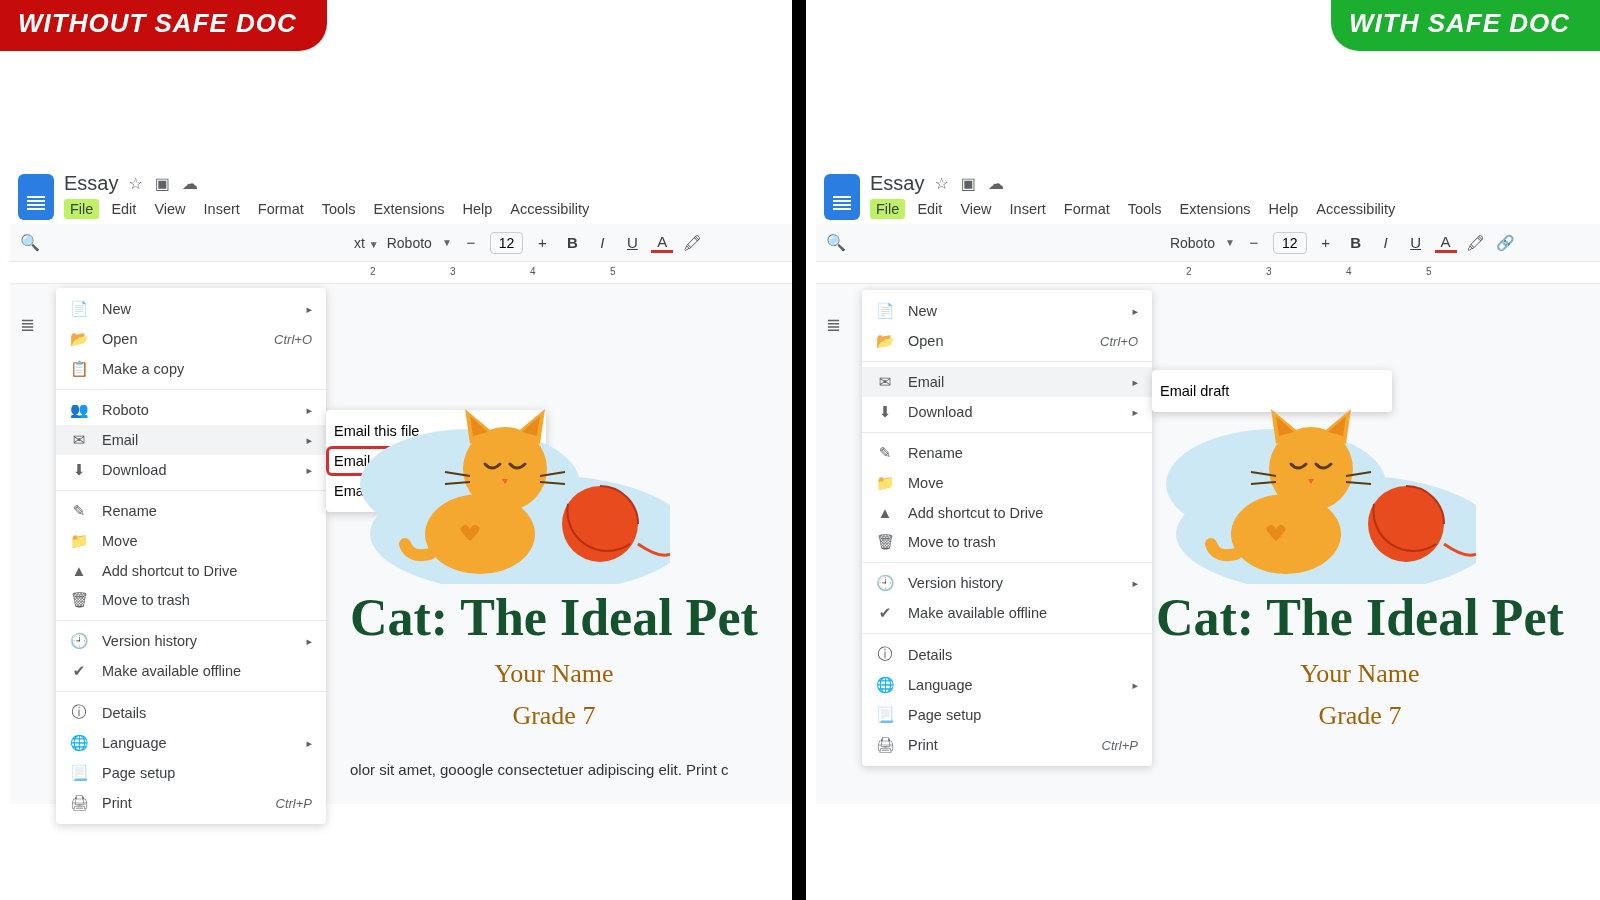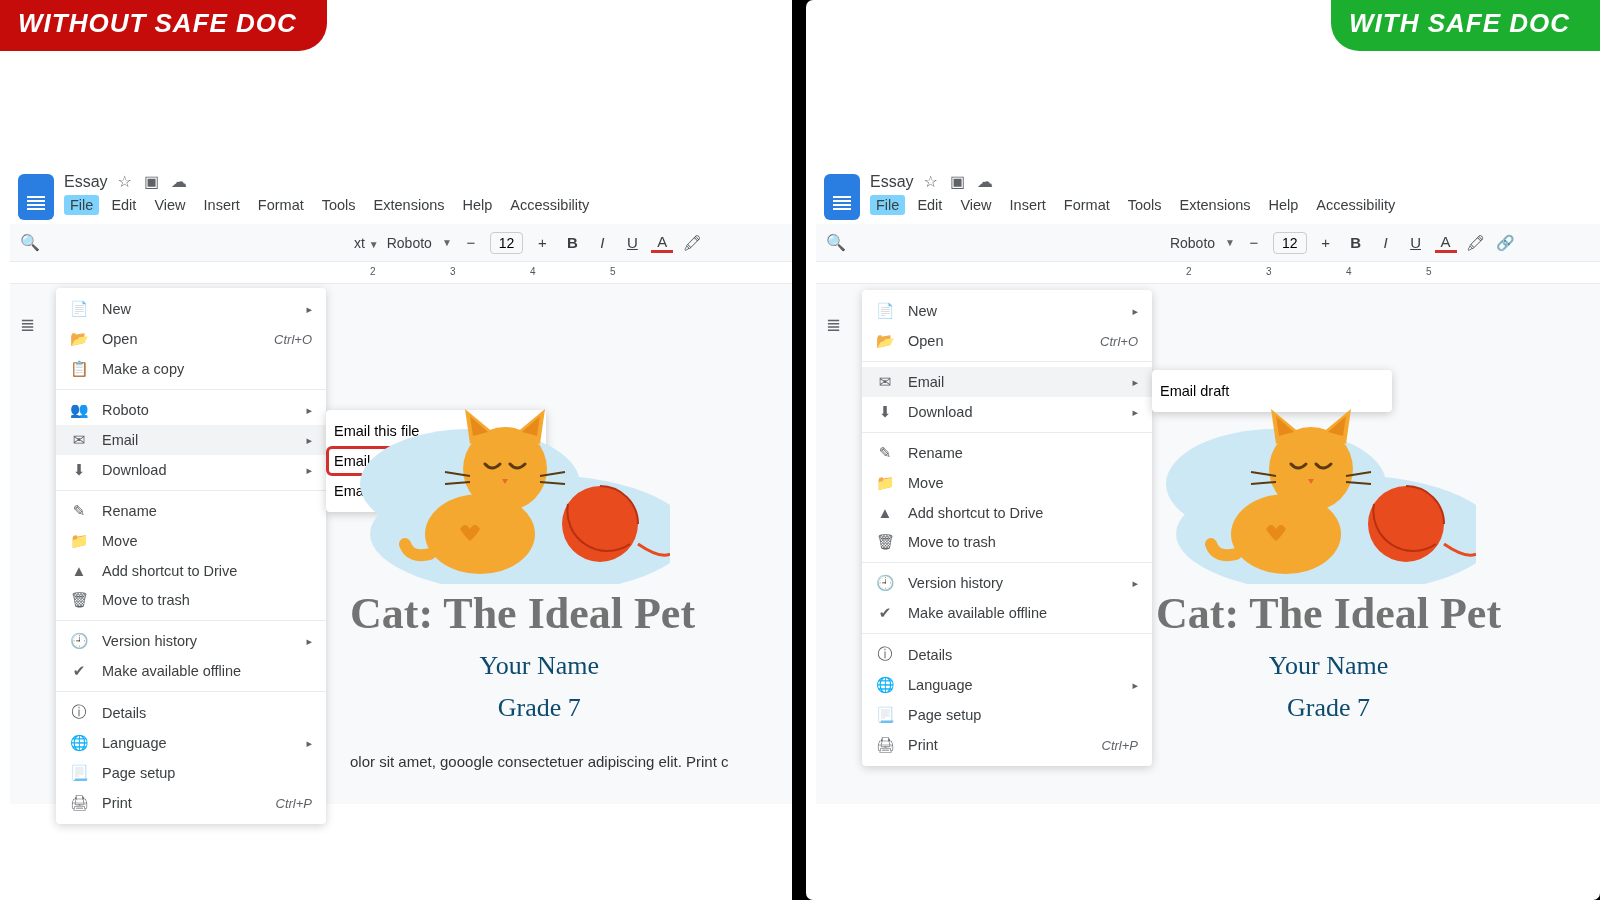--- a/index.html
+++ b/index.html
@@ -1,32 +1,32 @@
 <!DOCTYPE html>
 <html><head>
 <meta charset="utf-8">
 <style>
 * { margin: 0; padding: 0; box-sizing: border-box; font-family: Arial, sans-serif; }
 body { width: 1600px; height: 900px; background: #000; overflow: hidden; position: relative; }
 .panel { position: absolute; top: 0; bottom: 0; background: #fff; }
 .panel-left { left: 0; width: 792px; }
-.panel-right { right: 0; width: 794px; border-radius: 7px; }
+.panel-right { right: 0; width: 794px; }
 .badge { position: absolute; top: 0; color: #fff; font-weight: 900; font-size: 26px; font-style: italic; padding: 8px 30px 12px 18px; letter-spacing: 1px; }
 .badge-left { left: 0; background: #c60b0b; border-bottom-right-radius: 28px; }
 .badge-right { right: 0; background: #1cae2e; border-bottom-left-radius: 28px; }
 .app-shell { position: absolute; left: 10px; top: 172px; right: 0; }
 .app-header { display: flex; align-items: flex-start; gap: 10px; padding: 0 8px 4px 8px; }
 .docs-logo { width: 36px; height: 46px; background: #2a7de1; border-radius: 6px; display: flex; align-items: center; justify-content: center; margin-top: 2px; }
 .docs-logo::after { content: ""; width: 18px; height: 2px; background: #fff; box-shadow: 0 4px 0 #fff, 0 8px 0 #fff, 0 12px 0 #fff; display: block; }
 .title-row { display: flex; align-items: center; gap: 10px; }
-.doc-title { font-size: 16px; color: #3c4043; }
+.doc-title { font-size: 20px; color: #3c4043; }
 .title-icons { display: flex; gap: 12px; color: #5f6368; font-size: 16px; }
 .menu-bar { display: flex; gap: 6px; font-size: 14.5px; color: #3c4043; margin-top: 4px; }
 .menu-bar span { padding: 2px 6px; border-radius: 3px; cursor: pointer; }
-.menu-bar span.active { background: #7dd3fc; }
+.menu-bar span.active { background: #bef264; }
 .toolbar { display: flex; align-items: center; gap: 8px; padding: 6px 10px; border-bottom: 1px solid #e8eaed; background: #f8f9fa; height: 38px; }
 .toolbar .search-icon { color: #5f6368; font-size: 16px; margin-right: 6px; }
 .font-box { display: flex; align-items: center; gap: 6px; color: #3c4043; font-size: 14px; }
 .font-box.right-shift { margin-left: 300px; text-align: right; }
 .font-box.right-shift2 { margin-left: 310px; }
 .size-box { border: 1px solid #ccc; border-radius: 4px; padding: 2px 8px; font-size: 14px; }
 .fmt-btn { width: 22px; text-align: center; color: #3c4043; font-size: 15px; }
 .ruler { height: 22px; background: #fff; border-bottom: 1px solid #e8eaed; position: relative; overflow: hidden; }
 .ruler-inner { position: absolute; left: 320px; right: 0; top: 0; bottom: 0; }
 .ruler-inner.r2 { left: 330px; }
@@ -44,22 +44,22 @@
 .menu-arrow { color: #5f6368; font-size: 11px; }
 .menu-sep { border-top: 1px solid #e8eaed; margin: 5px 0; }
 .submenu { position: absolute; background: #fff; border-radius: 4px; box-shadow: 0 2px 10px rgba(0,0,0,0.2); padding: 6px 0; font-size: 14.5px; }
 .submenu-left { left: 316px; top: 126px; width: 220px; }
 .submenu-right { left: 336px; top: 86px; width: 240px; }
 .sub-item { padding: 7px 8px; cursor: pointer; }
 .sub-item.highlighted { outline: 3px solid #d32f2f; outline-offset: -3px; border-radius: 6px; }
 .illustration { position: absolute; }
 .illus-left { left: 340px; top: 100px; }
 .illus-right { left: 340px; top: 100px; }
-.doc-heading { font-family: Georgia, serif; font-weight: bold; color: #737373; font-size: 44px; }
-.doc-sub { font-family: Georgia, serif; color: #0c4a6e; font-size: 26px; text-align: center; margin-top: 12px; }
+.doc-heading { font-family: Georgia, serif; font-weight: bold; color: #14532d; font-size: 52px; }
+.doc-sub { font-family: Georgia, serif; color: #a16207; font-size: 26px; text-align: center; margin-top: 12px; }
 .body-text { color: #333; font-size: 15px; margin-top: 30px; }
 .outline-icon { position: absolute; left: 10px; top: 30px; color: #5f6368; font-size: 18px; }
 .caret { font-size: 10px; color: #666; margin-left: 4px; }
 
 
 .cat-svg { width: 320px; height: 200px; }
 </style>
 </head>
 <body>
 

